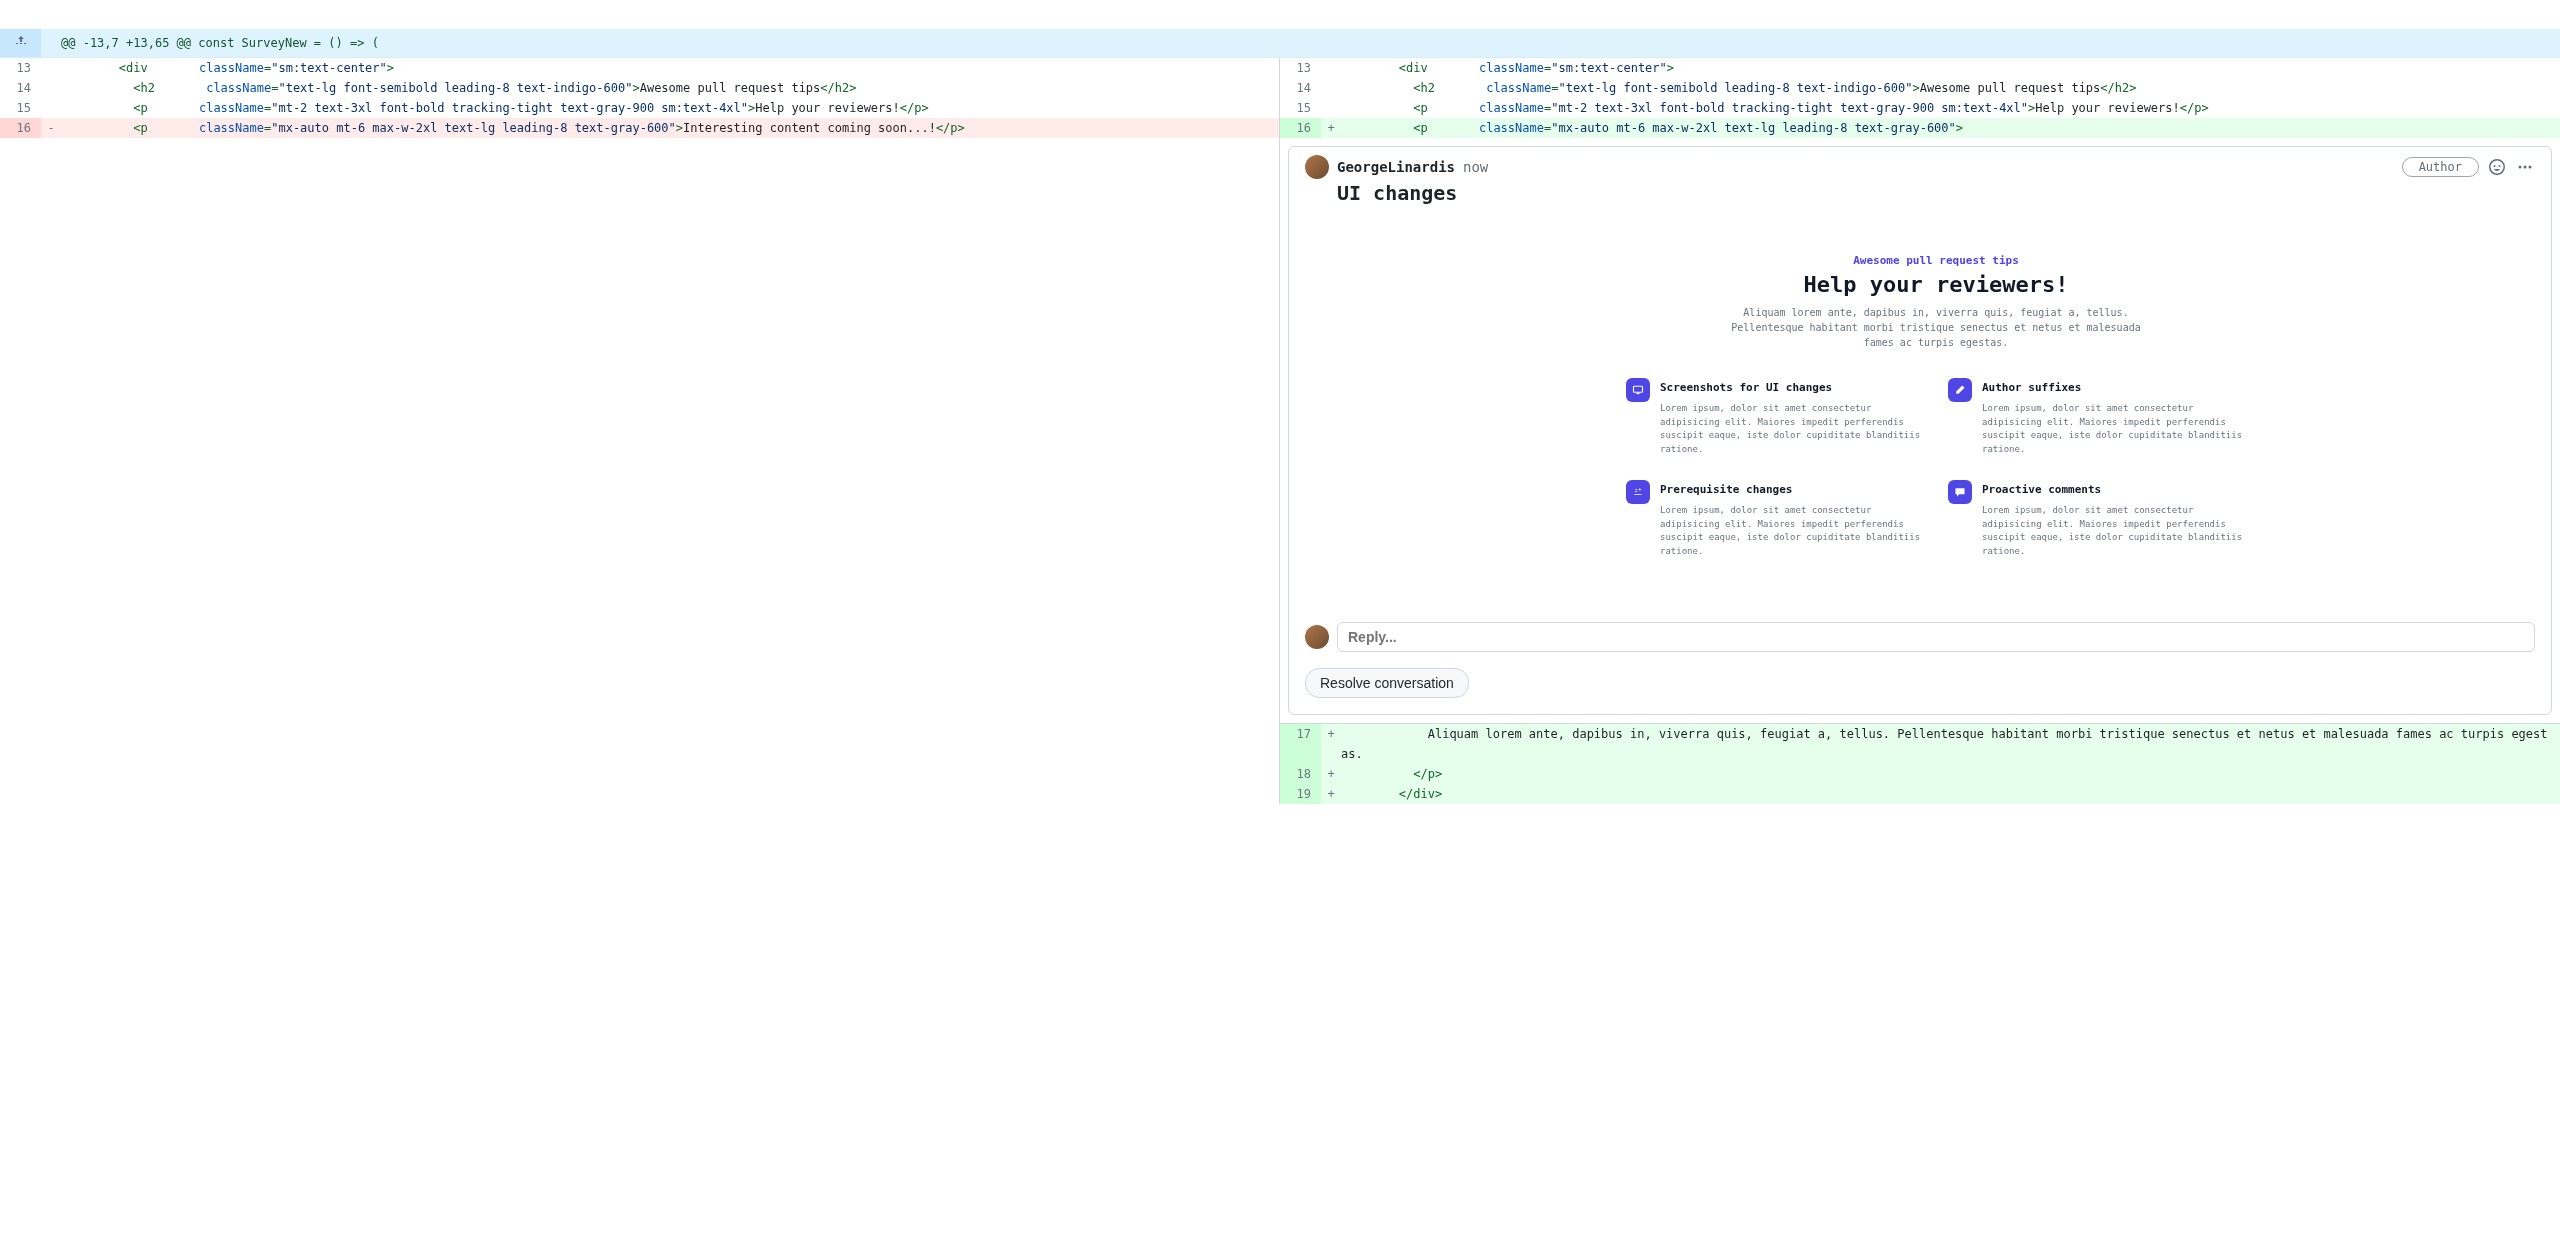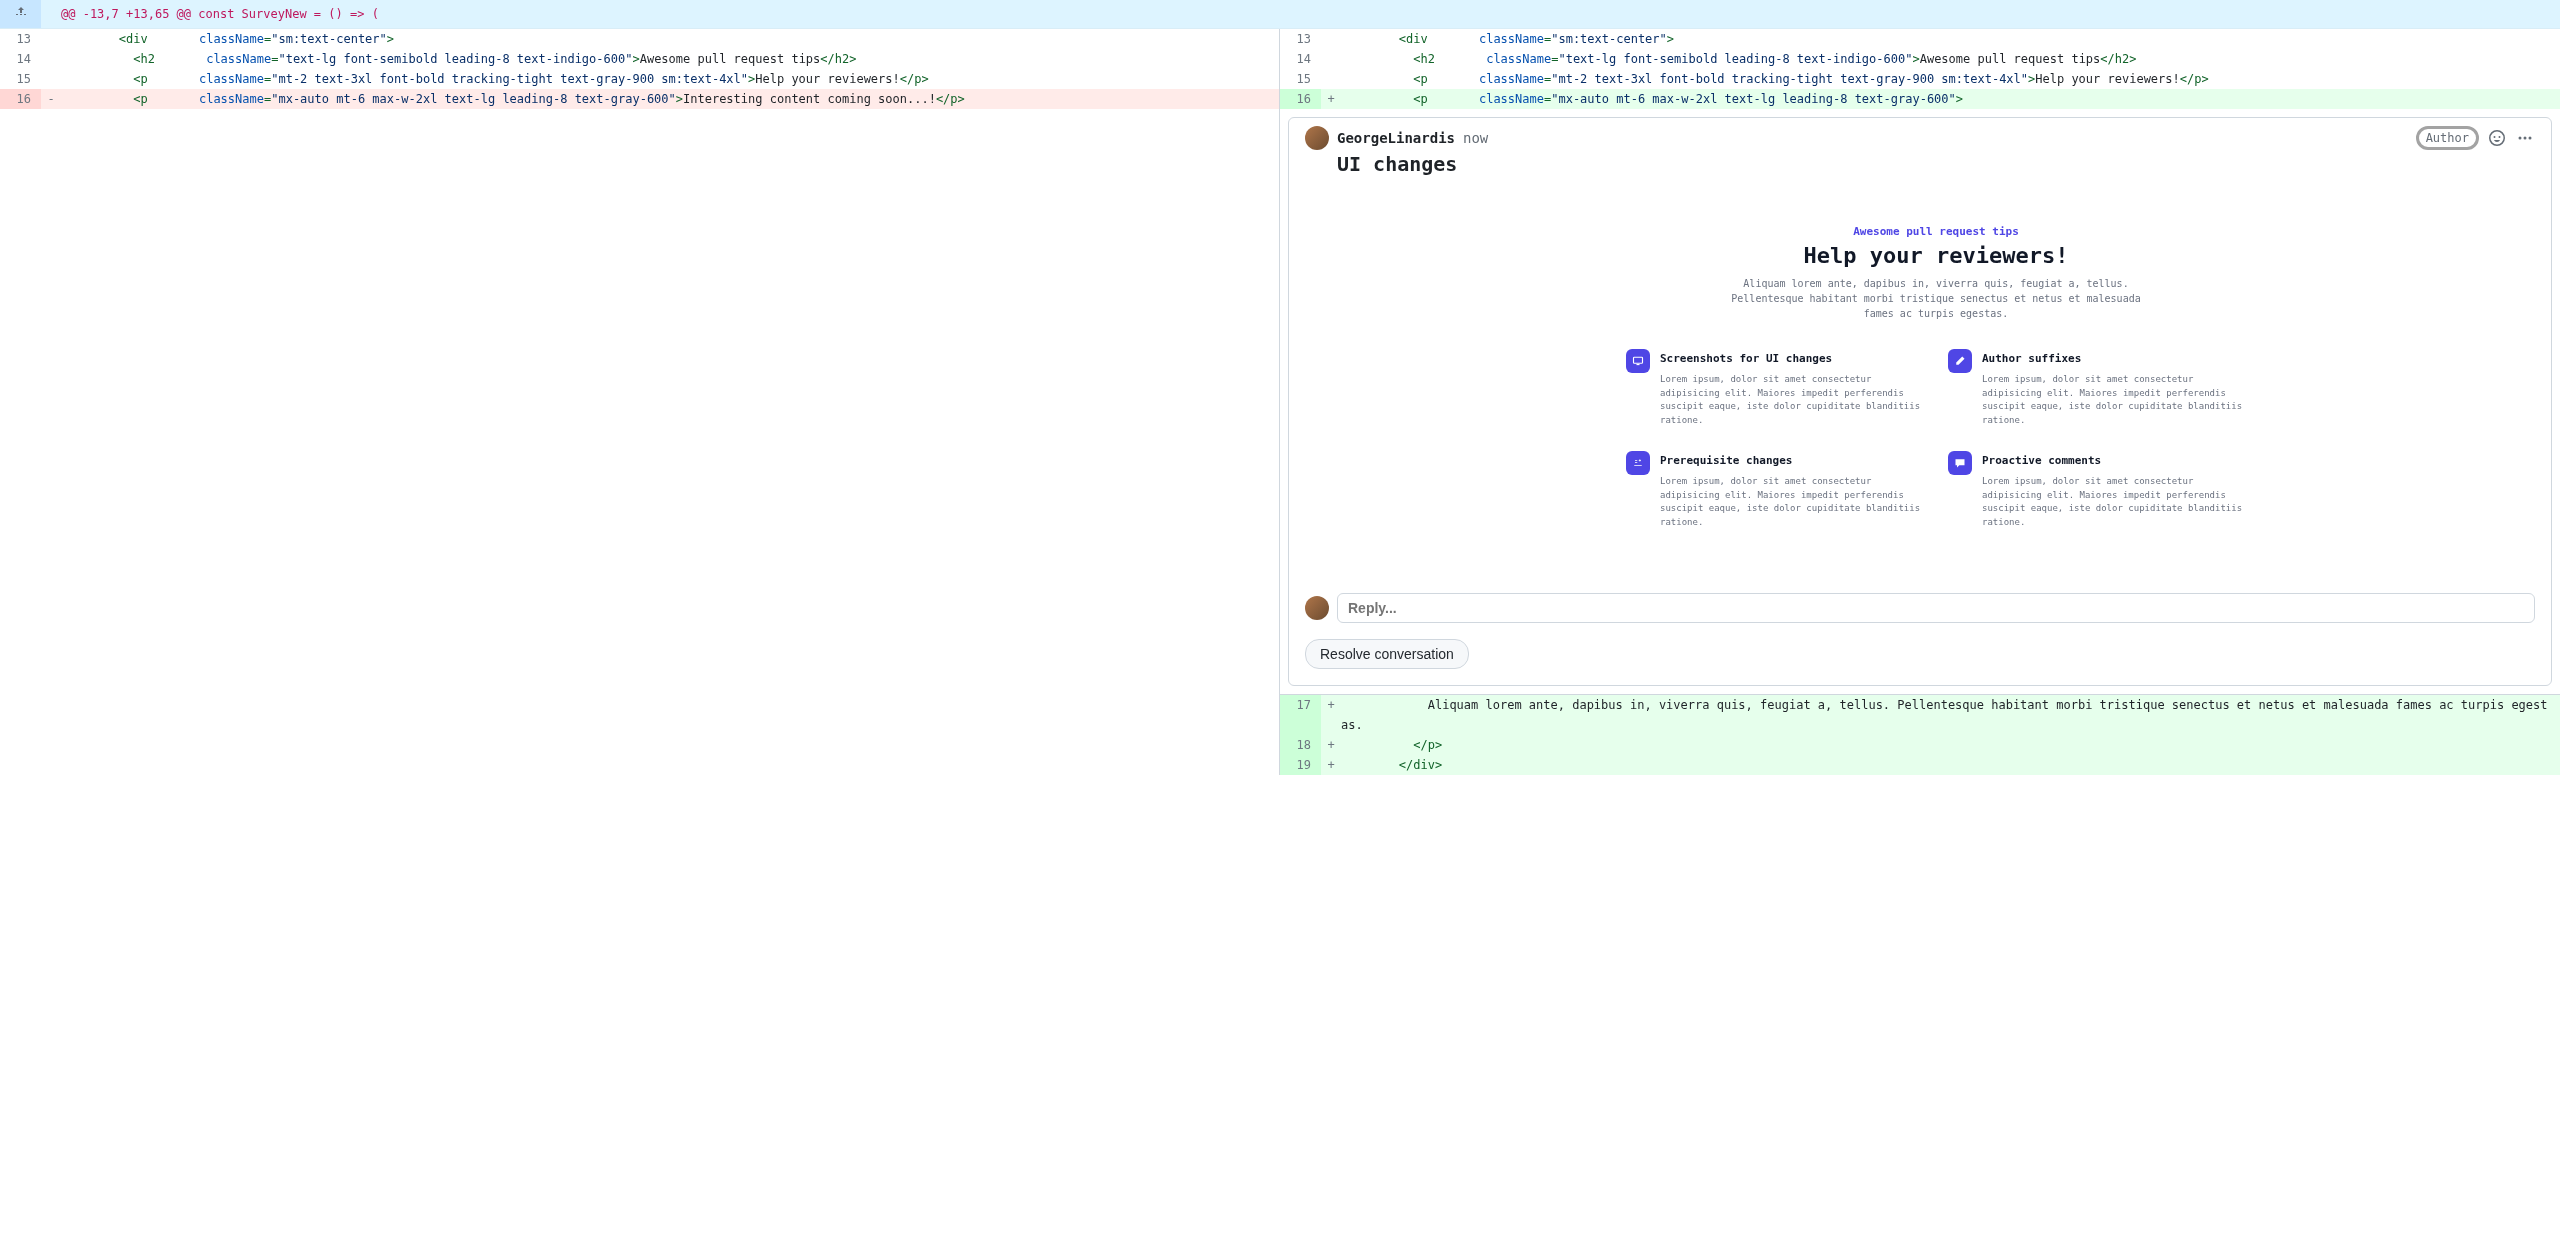--- a/index.html
+++ b/index.html
@@ -13,22 +13,23 @@
   .code-font {
     font-family: ui-monospace, SFMono-Regular, "SF Mono", Menlo, Consolas, monospace;
     font-size: 12px;
     line-height: 20px;
   }
 
   
   .hunk-row {
     display: flex;
     background: #ddf4ff;
-    color: #be185d;
+    color: #14532d;
     border-bottom: 1px solid #d0d7de40;
+    margin-top: 29px;
   }
   .hunk-expand {
     width: 41px;
     min-width: 41px;
     display: flex;
     align-items: center;
     justify-content: center;
     background: #c7e6ff;
     cursor: pointer;
     height: 28px;
@@ -116,23 +117,23 @@
     background: linear-gradient(135deg,#b0764a,#6b4b30);
     flex-shrink: 0;
   }
   .avatar.small { width: 24px; height: 24px; }
   .author-name { font-weight: 600; font-size: 14px; color: #1f2328; }
   .timestamp { font-size: 14px; color: #656d76; }
   .comment-head-right { margin-left: auto; display: flex; align-items: center; gap: 8px; }
   .badge-author {
     font-size: 12px;
     color: #656d76;
-    border: 3px solid #a3a3a3;
+    border: 1px solid #a3a3a3;
     border-radius: 2em;
-    padding: 0 7px;
+    padding: 0 16px;
     line-height: 18px;
   }
   .icon-btn {
     background: none;
     border: none;
     color: #656d76;
     cursor: pointer;
     padding: 2px;
     display: flex;
     align-items: center;

